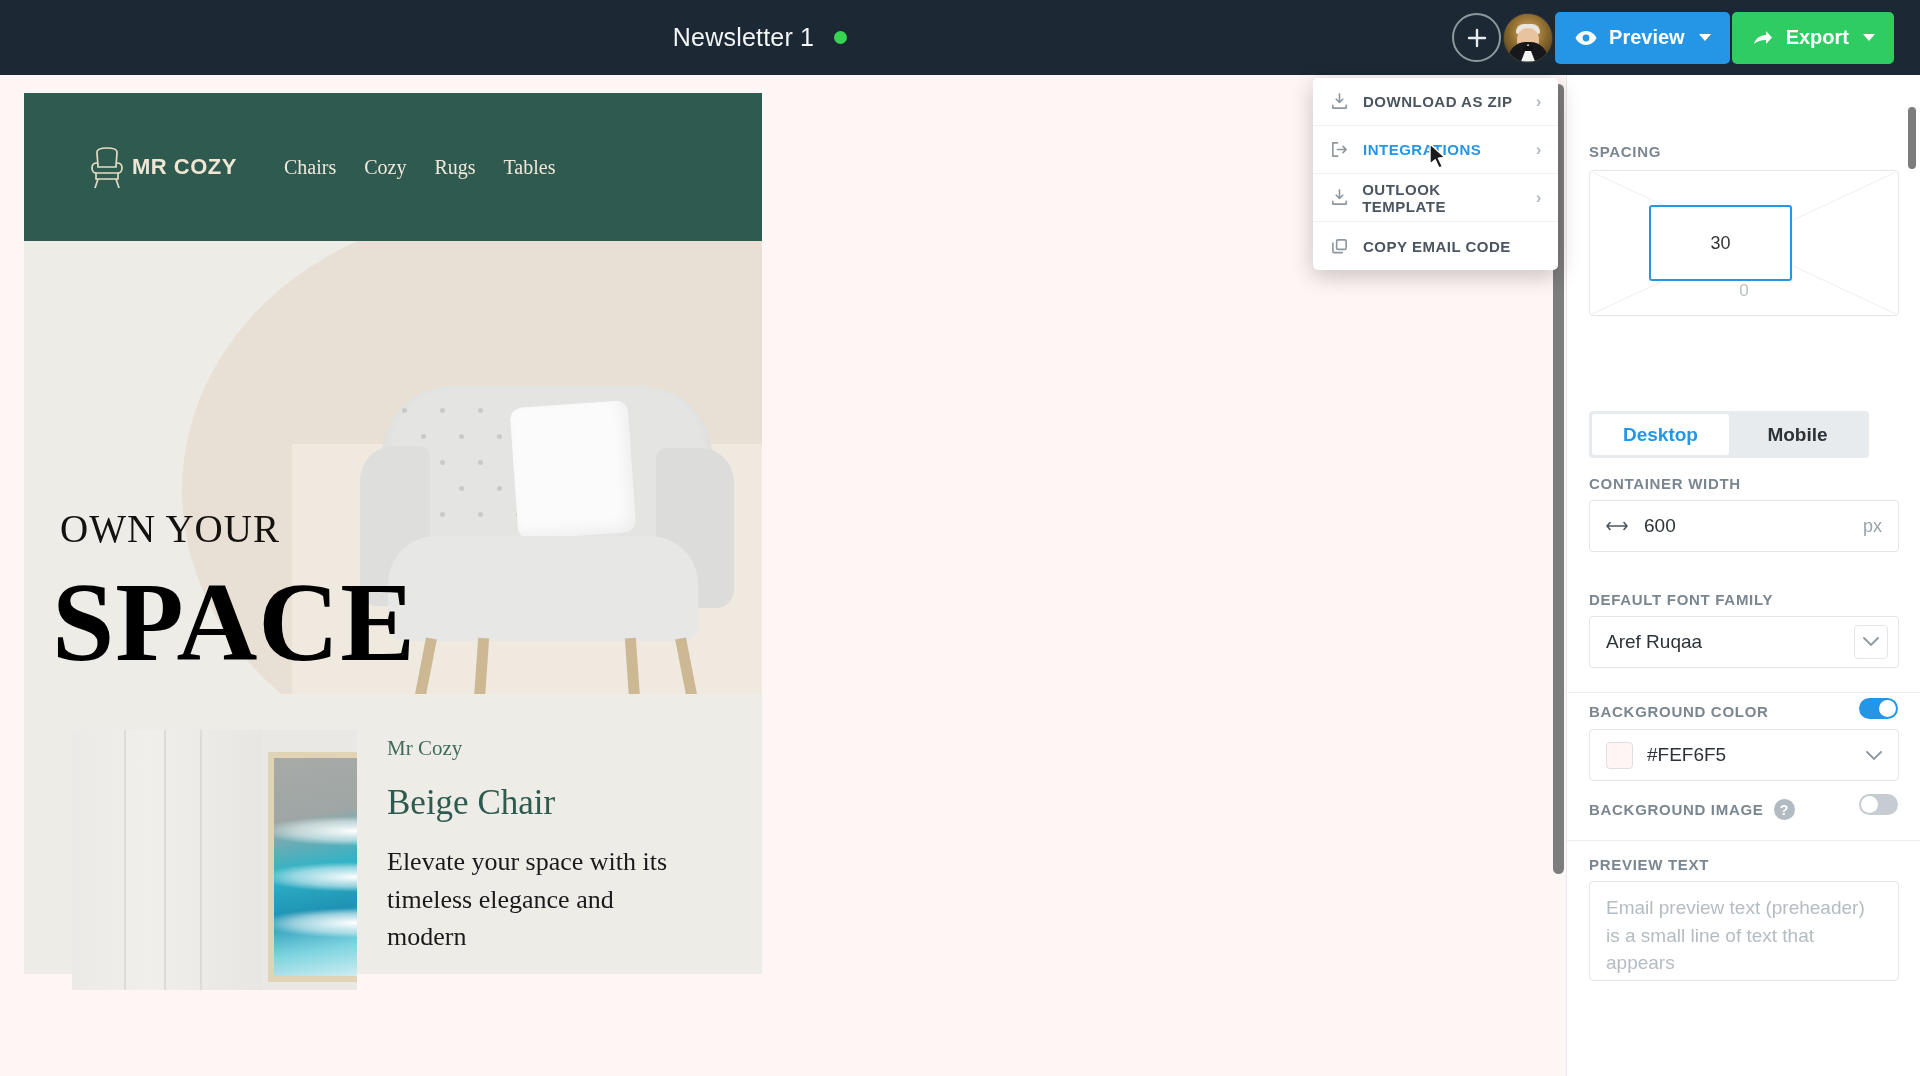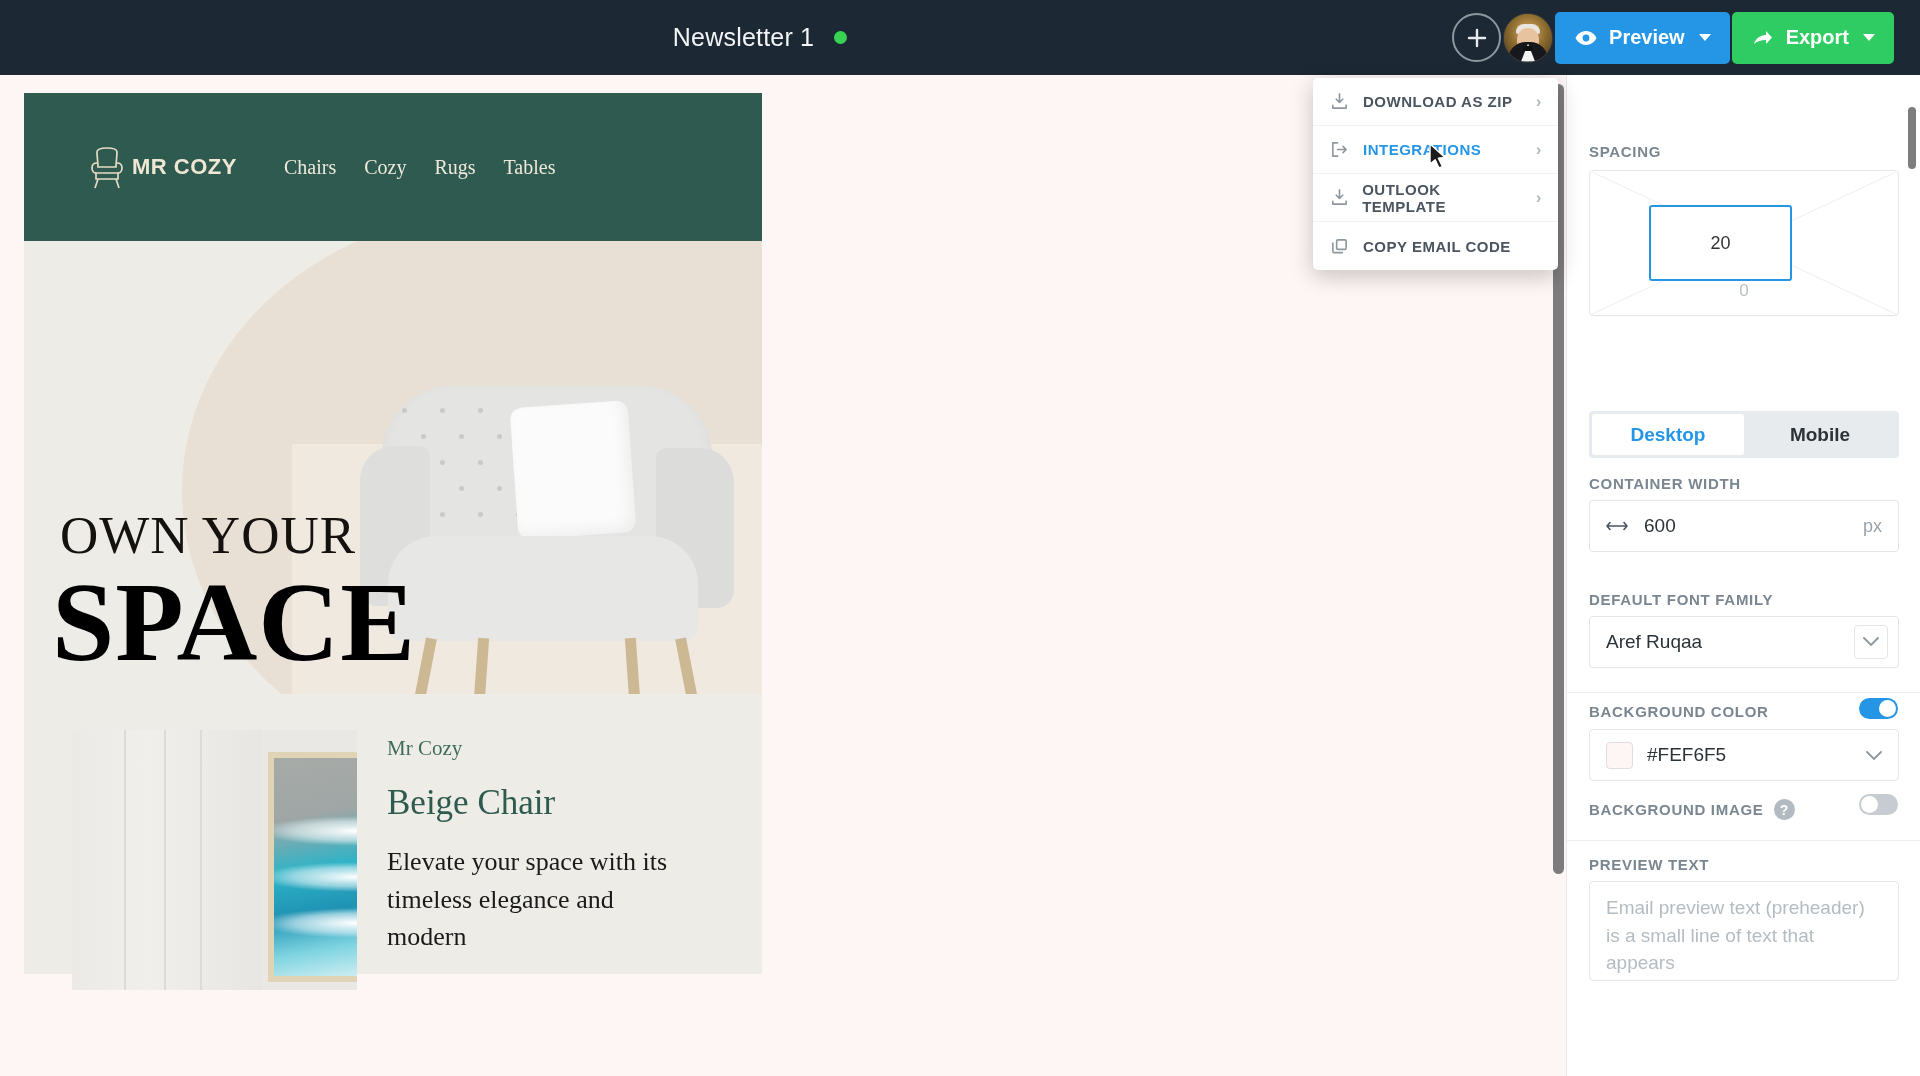--- a/index.html
+++ b/index.html
@@ -106,21 +106,21 @@
     width: 640px; height: 560px; border-radius: 50% 0 0 50%;
     background: #e8e0d4;
   }
   .hero-blob2 {
     position: absolute; right: 0; bottom: 0;
     width: 470px; height: 250px; background: #efe9e0;
   }
   .hero h1 {
     position: absolute; left: 36px; top: 268px;
     font-family: "Liberation Serif", serif; font-weight: 400;
-    font-size: 53px; letter-spacing: 1px; color: #14110f; line-height: 1;
+    font-size: 39px; letter-spacing: 1px; color: #14110f; line-height: 1;
   }
   .hero h2 {
     position: absolute; left: 28px; top: 325px;
     font-family: "Liberation Serif", serif; font-weight: 700;
     font-size: 112px; letter-spacing: 1px; color: #000; line-height: 1;
   }
   
   .chair { position: absolute; left: 330px; top: 145px; width: 380px; height: 310px; }
   .chair-back {
     position: absolute; left: 28px; top: 0; width: 330px; height: 185px;
@@ -221,21 +221,21 @@
     display: flex; align-items: center; justify-content: center;
     font-size: 18px; color: #333;
   }
   .sp-bottom {
     position: absolute; left: 0; right: 0; bottom: 14px; text-align: center;
     font-size: 17px; color: #b9bfc4;
   }
 
   
   .device-toggle {
-    position: absolute; left: 22px; top: 336px; width: 310px; height: 47px;
+    position: absolute; left: 22px; top: 336px; width: 280px; height: 47px;
     background: #e8ebed; border-radius: 4px; display: flex; padding: 3px;
   }
   .device-toggle div {
     flex: 1; display: flex; align-items: center; justify-content: center;
     font-size: 19px; font-weight: 700; border-radius: 3px; cursor: pointer;
     font-family: "Liberation Sans", sans-serif;
   }
   .dev-active { background: #fff; color: #2596e6; }
   .dev-idle { color: #2b3339; }
 
@@ -460,21 +460,21 @@
 <div class="panel">
 
   <div class="panel-label" style="position:absolute;left:22px;top:68px">SPACING</div>
 
   <div class="spacing-wrap">
     <div class="spacing-box">
       <svg class="diag" viewBox="0 0 310 146" preserveAspectRatio="none">
         <line x1="0" y1="0" x2="310" y2="146" stroke="#eceef0" stroke-width="1"></line>
         <line x1="310" y1="0" x2="0" y2="146" stroke="#eceef0" stroke-width="1"></line>
       </svg>
-      <div class="spacing-inner">20</div>
+      <div class="spacing-inner">30</div>
       <div class="sp-bottom">0</div>
     </div>
   </div>
 
   <div class="device-toggle">
     <div class="dev-active">Desktop</div>
     <div class="dev-idle">Mobile</div>
   </div>
 
   <div class="panel-label lbl-cw">CONTAINER WIDTH</div>

